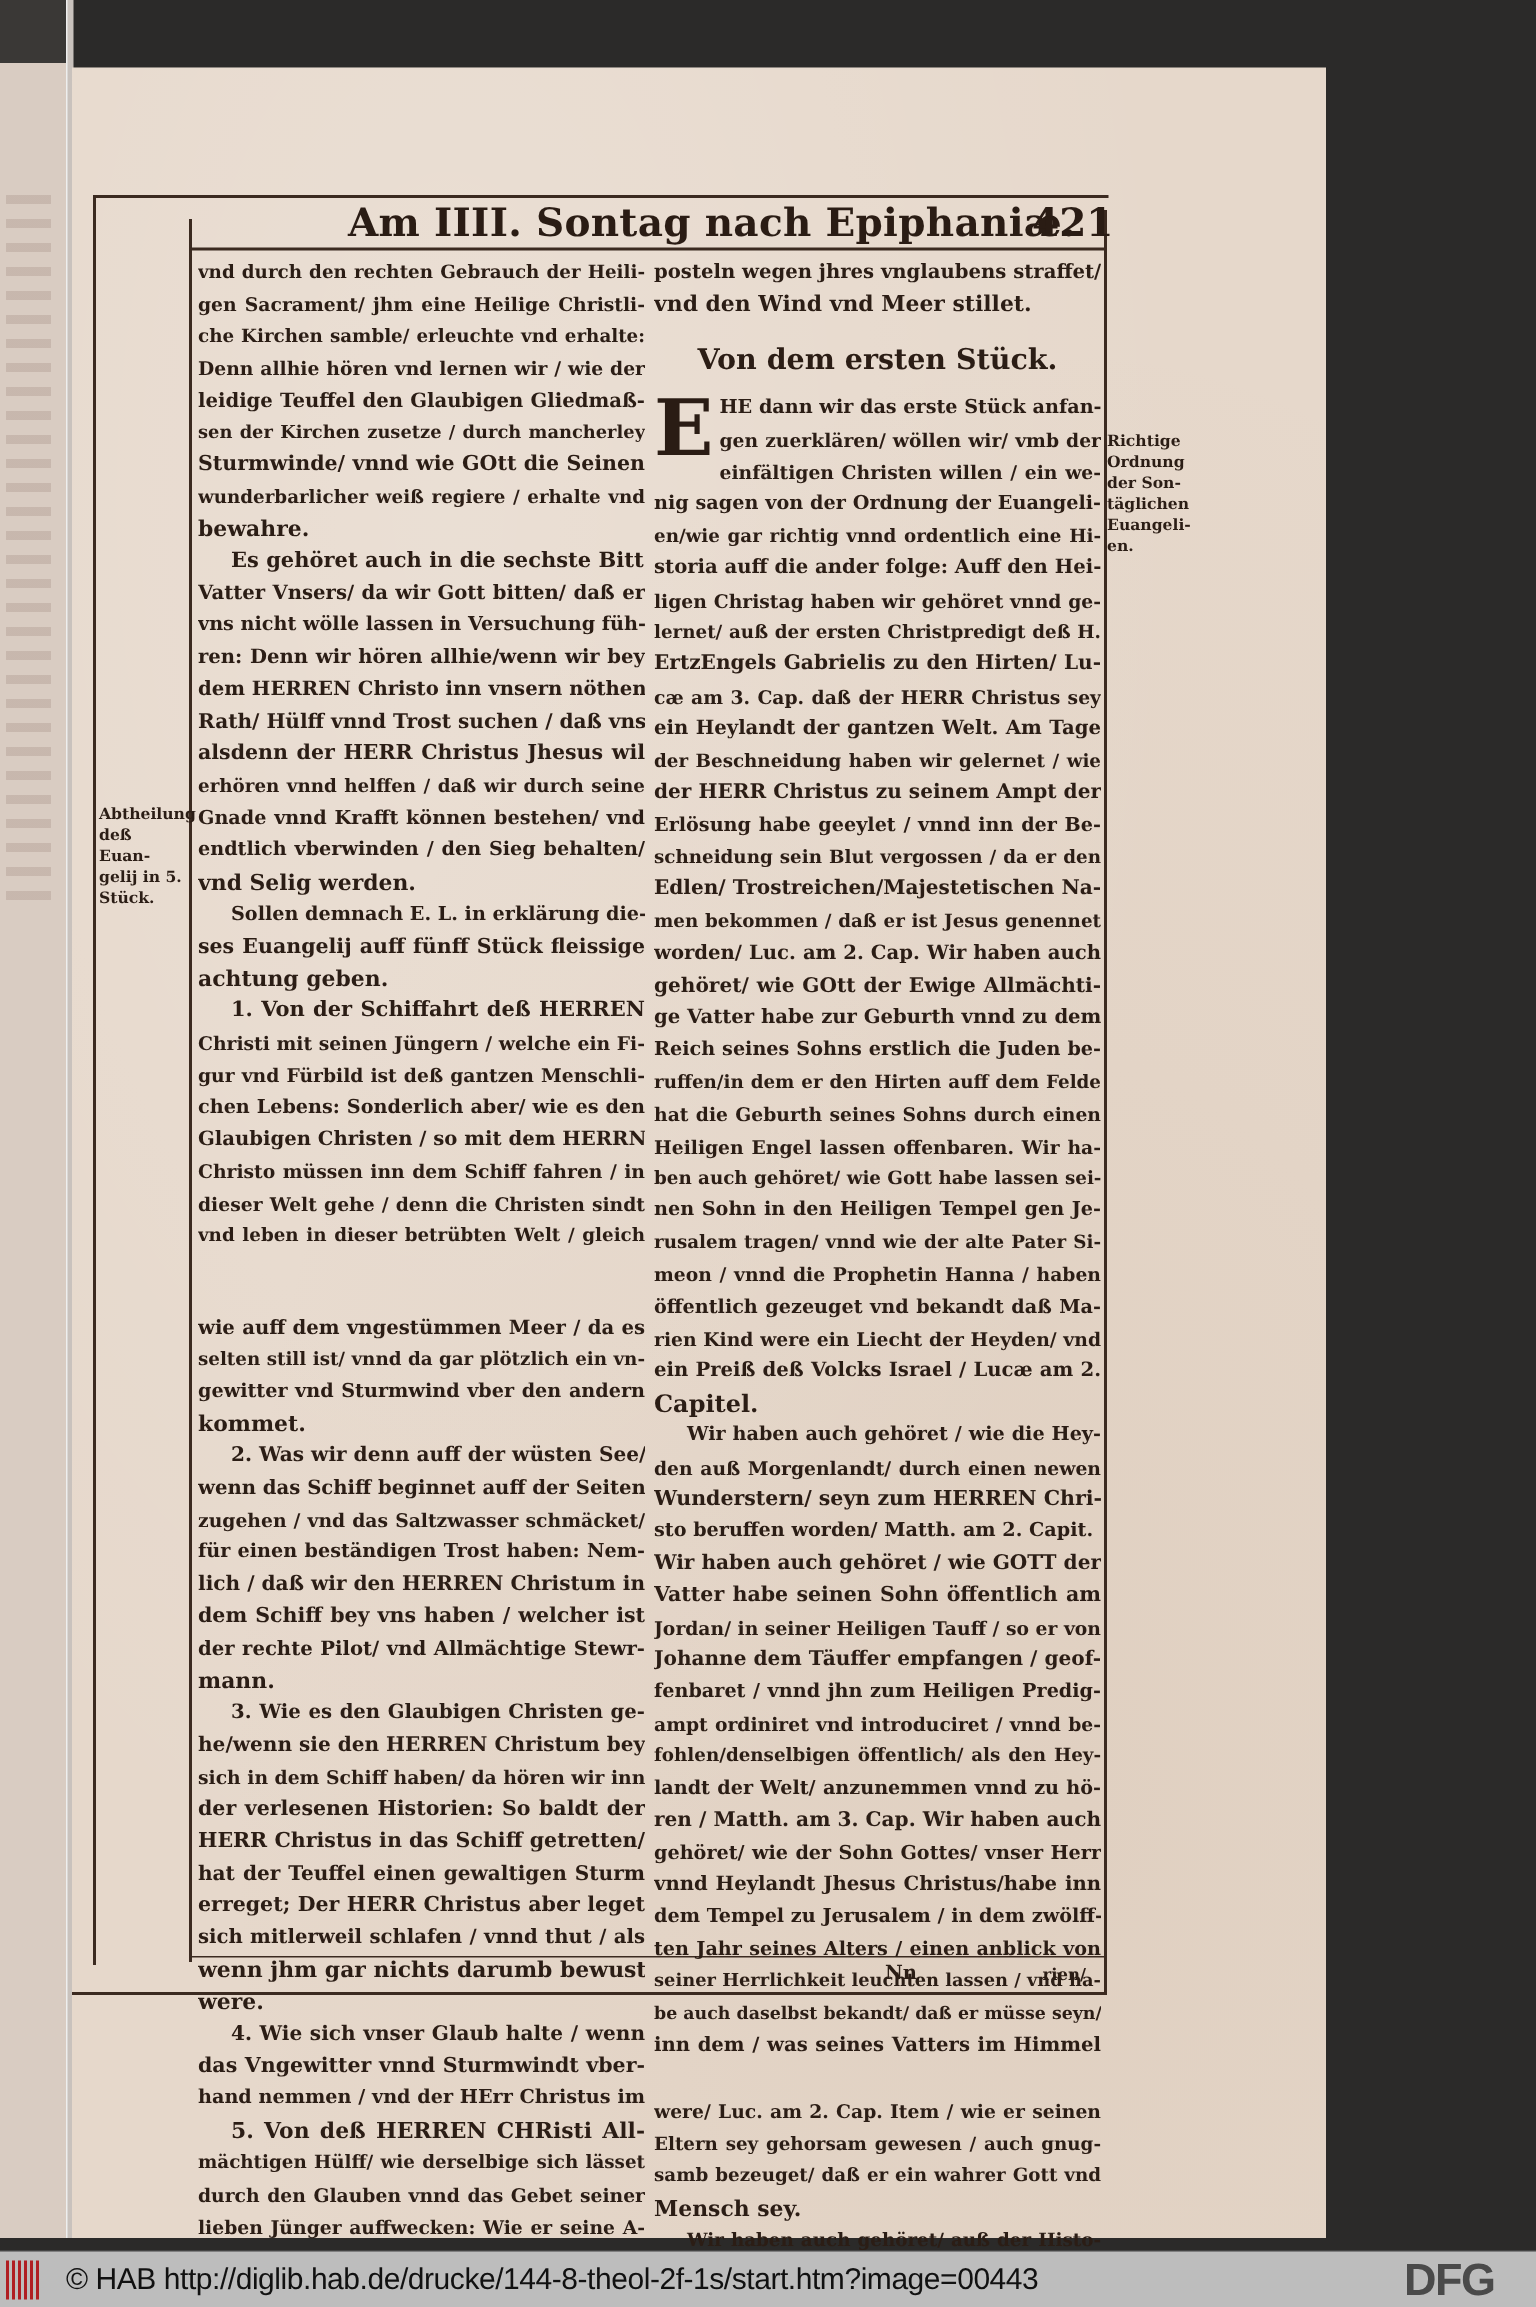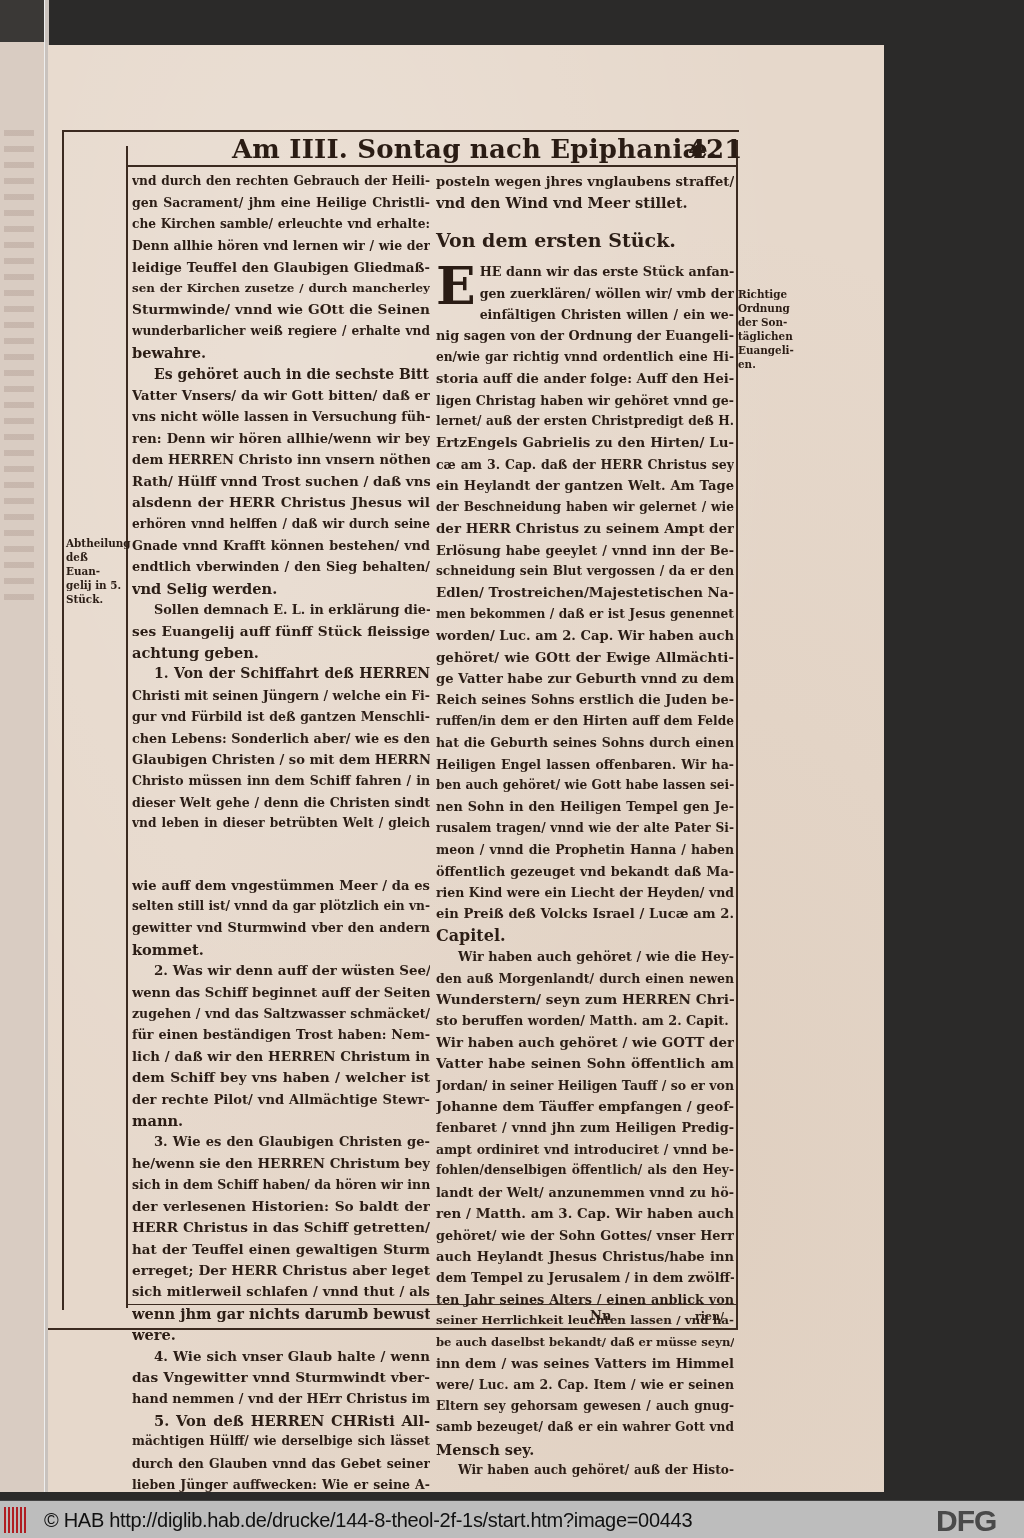--- a/index.html
+++ b/index.html
@@ -17,21 +17,21 @@
   .rule-head{position:absolute;left:126px;top:165px;width:610px;border-top:2px solid #3b2a20;}
   .rule-foot{position:absolute;left:126px;top:1304px;width:610px;border-top:1.5px solid #3b2a20;}
   .header-title{position:absolute;left:232px;top:134px;font-size:26px;color:#2a1c14;font-weight:bold;letter-spacing:.2px;white-space:nowrap;font-family:"DejaVu Serif",serif;}
   .page-num{position:absolute;left:688px;top:134px;font-size:26px;color:#2a1c14;font-weight:bold;}
   .col{position:absolute;color:#2b1d15;font-family:"DejaVu Serif",serif;font-size:14.6px;line-height:21.4px;font-weight:bold;}
   .col .ln{display:block;white-space:nowrap;overflow:hidden;text-align:justify;text-align-last:justify;}
   .col .ln.last{text-align-last:left;}
   .col .ln.indent{padding-left:22px;}
   .col-left{left:132px;top:171px;width:298px;}
   .col-right{left:436px;top:171px;width:298px;}
-  .section-head{display:block;font-size:19px;padding:16px 0 10px 0;font-weight:bold;}
+  .section-head{display:block;text-align:center;font-size:19px;padding:16px 0 10px 0;font-weight:bold;}
   .dropcap{float:left;font-size:52px;line-height:46px;margin:2px 4px 0 0;color:#2a1c14;}
   .marg{position:absolute;color:#2b1d15;font-family:"DejaVu Serif",serif;font-weight:bold;font-size:10.4px;line-height:14px;}
   .marg-left{left:66px;top:536px;width:58px;}
   .marg-right{left:738px;top:287px;width:58px;}
   .catch-sig{position:absolute;left:590px;top:1308px;font-size:13px;font-weight:bold;color:#2b1d15;}
   .catch-word{position:absolute;left:695px;top:1310px;font-size:11px;font-weight:bold;color:#2b1d15;}
   .footer{position:absolute;left:0;top:1500px;width:1024px;height:38px;background:#bdbdbd;border-top:1px solid #444;}
   .footer-logo{position:absolute;left:4px;top:6px;width:22px;height:26px;background:repeating-linear-gradient(90deg,#b01e23 0 2px,transparent 2px 4px);}
   .footer-text{position:absolute;left:44px;top:8px;font-family:"Liberation Sans",sans-serif;font-size:20px;color:#111;letter-spacing:-.3px;white-space:nowrap;}
   .footer-dfg{position:absolute;left:936px;top:3px;font-family:"Liberation Sans",sans-serif;font-weight:bold;font-size:30px;color:#4a4a4a;letter-spacing:-1px;}
@@ -181,27 +181,27 @@
       <span class="ln" style="font-size: 13.4px;">Wir haben auch gehöret / wie GOTT der</span>
       <span class="ln" style="font-size: 13.7px;">Vatter habe seinen Sohn öffentlich am</span>
       <span class="ln" style="font-size: 12.5px;">Jordan/ in seiner Heiligen Tauff / so er von</span>
       <span class="ln" style="font-size: 13.4px;">Johanne dem Täuffer empfangen / geof-</span>
       <span class="ln" style="font-size: 12.8px;">fenbaret / vnnd jhn zum Heiligen Predig-</span>
       <span class="ln" style="font-size: 12.5px;">ampt ordiniret vnd introduciret / vnnd be-</span>
       <span class="ln" style="font-size: 12.2px;">fohlen/denselbigen öffentlich/ als den Hey-</span>
       <span class="ln" style="font-size: 12.8px;">landt der Welt/ anzunemmen vnnd zu hö-</span>
       <span class="ln" style="font-size: 13.4px;">ren / Matth. am 3. Cap. Wir haben auch</span>
       <span class="ln" style="font-size: 12.8px;">gehöret/ wie der Sohn Gottes/ vnser Herr</span>
-      <span class="ln" style="font-size: 13.1px;">auch Heylandt Jhesus Christus/habe inn</span>
+      <span class="ln" style="font-size: 13.1px;">vnnd Heylandt Jhesus Christus/habe inn</span>
       <span class="ln" style="font-size: 12.8px;">dem Tempel zu Jerusalem / in dem zwölff-</span>
       <span class="ln" style="font-size: 12.8px;">ten Jahr seines Alters / einen anblick von</span>
       <span class="ln" style="font-size: 11.9px;">seiner Herrlichkeit leuchten lassen / vnd ha-</span>
       <span class="ln" style="font-size: 11.6px;">be auch daselbst bekandt/ daß er müsse seyn/</span>
       <span class="ln" style="font-size: 13.1px;">inn dem / was seines Vatters im Himmel</span>
-      <span class="ln" style="font-size: 12.5px;">were/ Luc. am 2. Cap. Item / wie er seinen</span>
+      <span class="ln" style="font-size: 12.5px; margin-top: 23px;">were/ Luc. am 2. Cap. Item / wie er seinen</span>
       <span class="ln" style="font-size: 12.2px;">Eltern sey gehorsam gewesen / auch gnug-</span>
       <span class="ln" style="font-size: 12.2px;">samb bezeuget/ daß er ein wahrer Gott vnd</span>
       <span class="ln last" style="font-size: 14.6px;">Mensch sey.</span>
       <span class="ln indent" style="font-size: 12.2px;">Wir haben auch gehöret/ auß der Histo-</span>
     </div>
 </div>
 
 <div class="catch-sig">Nn</div>
 <div class="catch-word">rien/</div>
 

